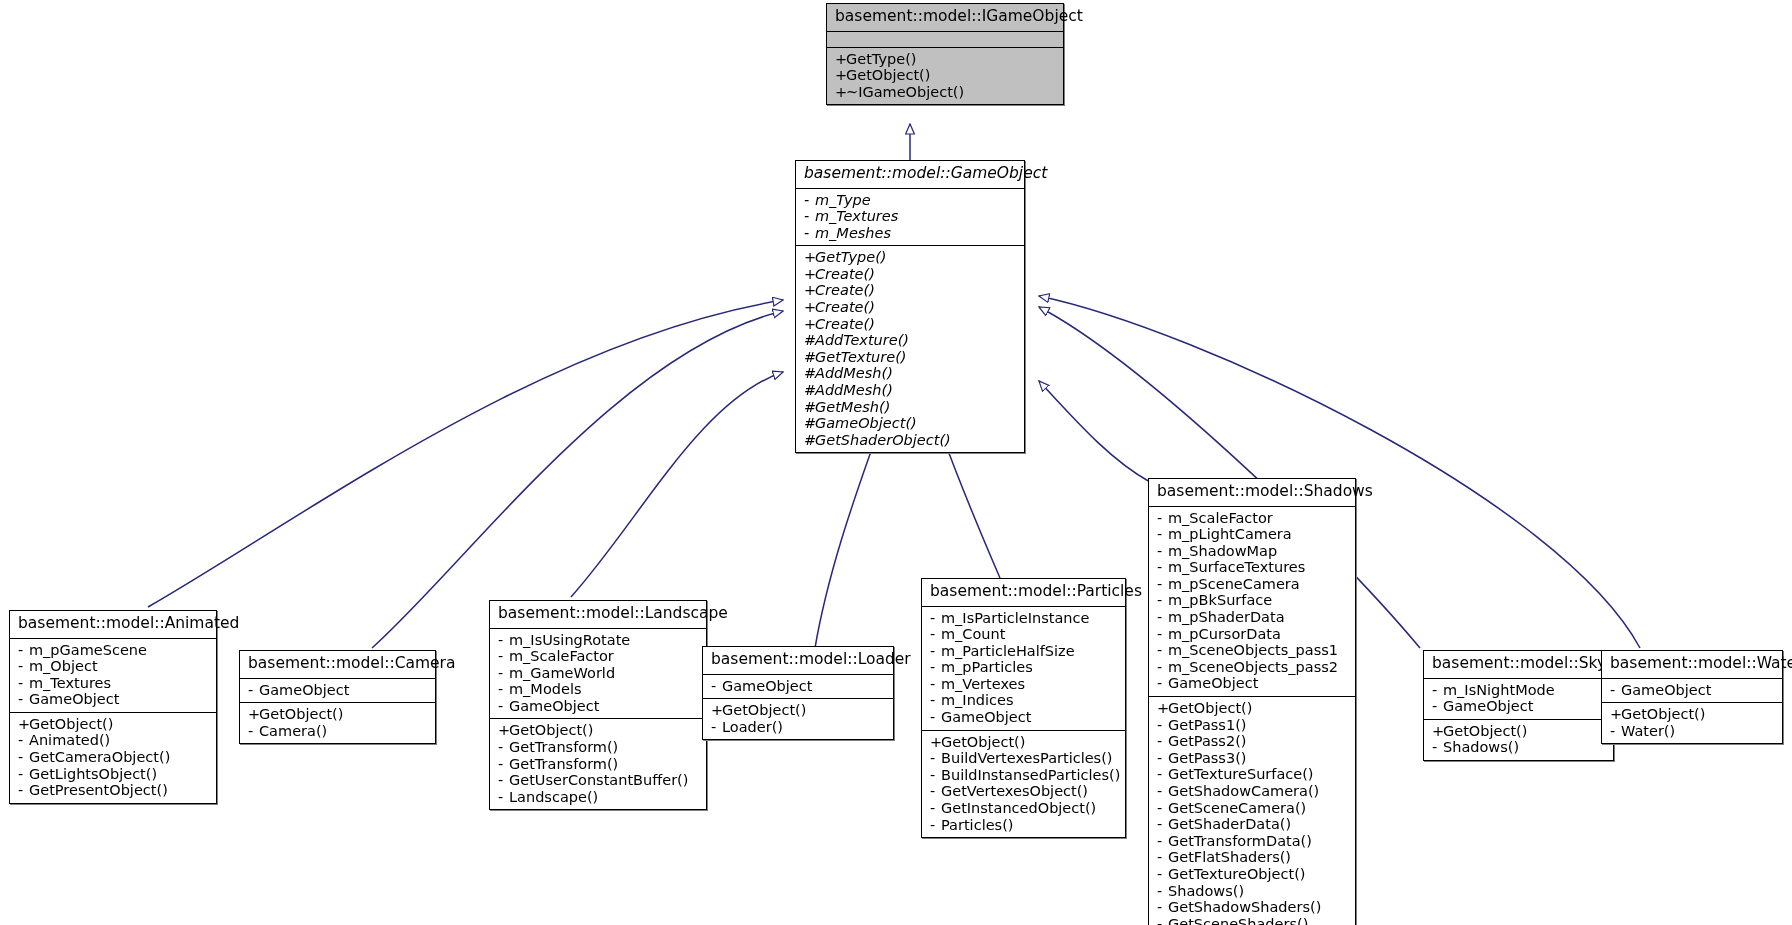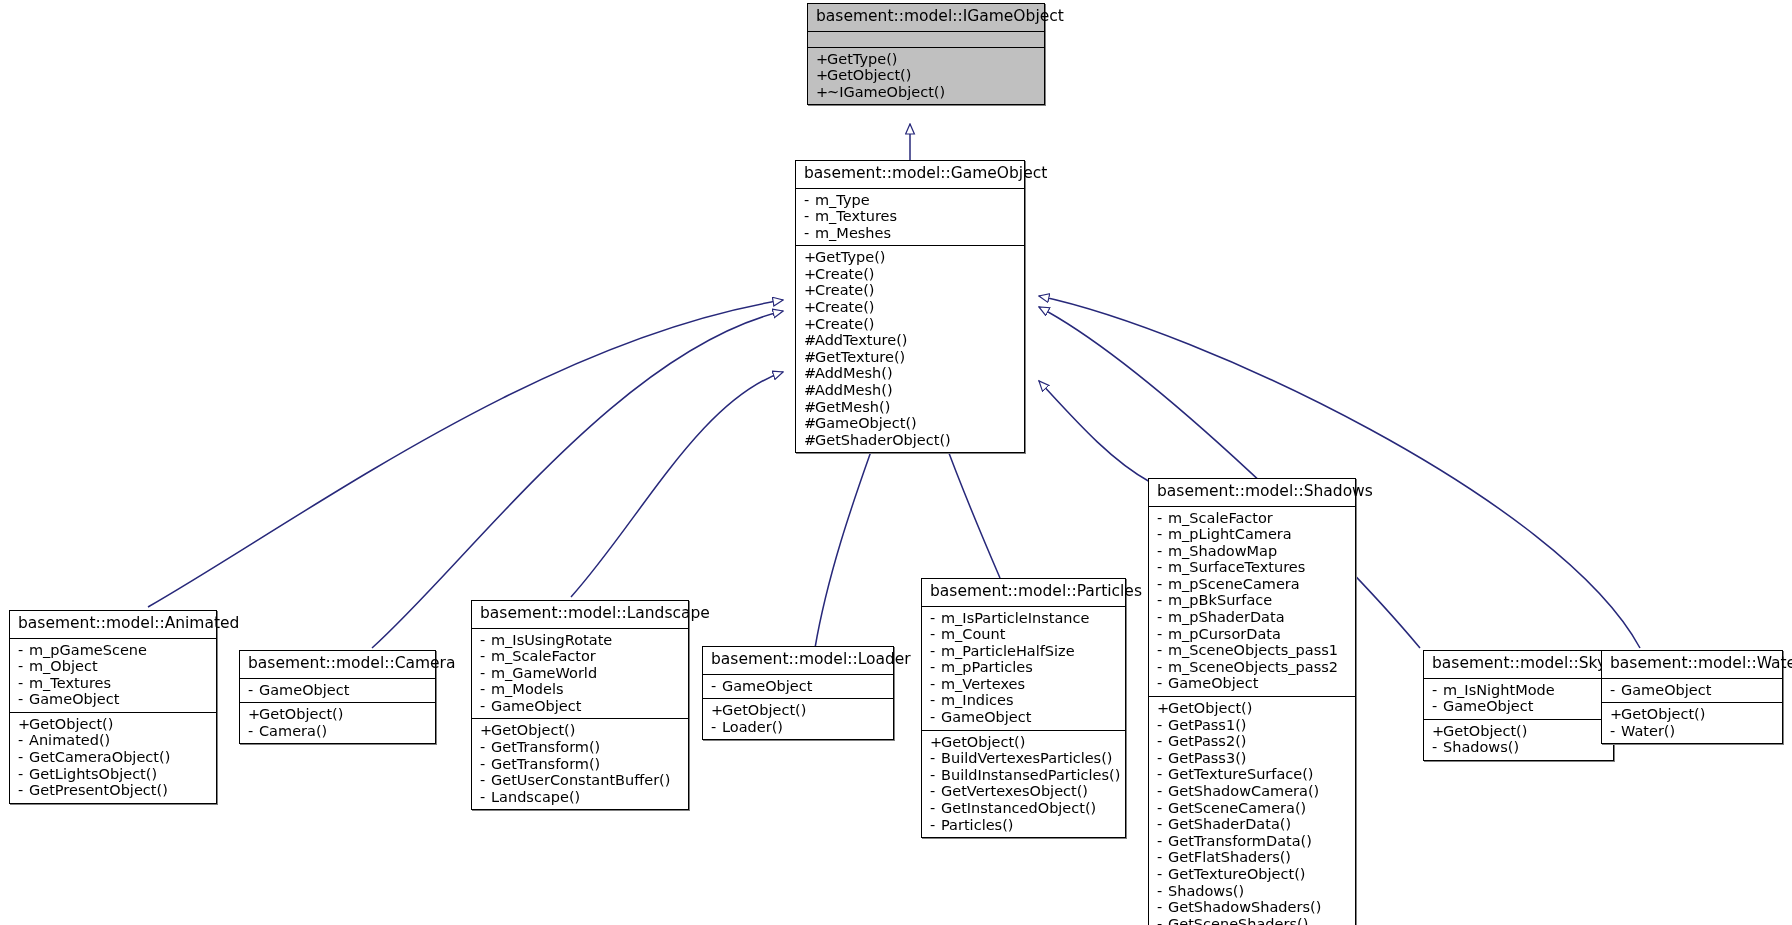--- a/index.html
+++ b/index.html
@@ -69,31 +69,31 @@
       <path d="M1000,578 C 975,520 955,470 943,437"></path>
 
       <path d="M1150,482 C 1110,460 1075,420 1039,381"></path>
 
       <path d="M1420,648 C 1330,540 1140,360 1039,307"></path>
 
       <path d="M1640,648 C 1560,500 1200,330 1039,296"></path>
     </g>
   </svg>
 
-  <div class="node iface" style="left:807px;top:3px;width:238px;">
+  <div class="node iface" style="left:826px;top:3px;width:238px;">
     <div class="title">basement::model::IGameObject</div>
     <div class="sect empty"></div>
     <div class="sect">
       <div class="row"><span class="vis">+</span><span>GetType()</span></div>
       <div class="row"><span class="vis">+</span><span>GetObject()</span></div>
       <div class="row"><span class="vis">+</span><span>~IGameObject()</span></div>
     </div>
   </div>
 
-  <div class="node" style="left:795px;top:160px;width:230px;">
+  <div class="node" style="left:795px;top:160px;width:230px;font-style:italic;">
     <div class="title">basement::model::GameObject</div>
     <div class="sect">
       <div class="row"><span class="vis">-</span><span>m_Type</span></div>
       <div class="row"><span class="vis">-</span><span>m_Textures</span></div>
       <div class="row"><span class="vis">-</span><span>m_Meshes</span></div>
     </div>
     <div class="sect">
       <div class="row"><span class="vis">+</span><span>GetType()</span></div>
       <div class="row"><span class="vis">+</span><span>Create()</span></div>
       <div class="row"><span class="vis">+</span><span>Create()</span></div>
@@ -130,21 +130,21 @@
     <div class="title">basement::model::Camera</div>
     <div class="sect">
       <div class="row"><span class="vis">-</span><span>GameObject</span></div>
     </div>
     <div class="sect">
       <div class="row"><span class="vis">+</span><span>GetObject()</span></div>
       <div class="row"><span class="vis">-</span><span>Camera()</span></div>
     </div>
   </div>
 
-  <div class="node" style="left:471px;top:600px;width:218px;">
+  <div class="node" style="left:489px;top:600px;width:218px;">
     <div class="title">basement::model::Landscape</div>
     <div class="sect">
       <div class="row"><span class="vis">-</span><span>m_IsUsingRotate</span></div>
       <div class="row"><span class="vis">-</span><span>m_ScaleFactor</span></div>
       <div class="row"><span class="vis">-</span><span>m_GameWorld</span></div>
       <div class="row"><span class="vis">-</span><span>m_Models</span></div>
       <div class="row"><span class="vis">-</span><span>GameObject</span></div>
     </div>
     <div class="sect">
       <div class="row"><span class="vis">+</span><span>GetObject()</span></div>

